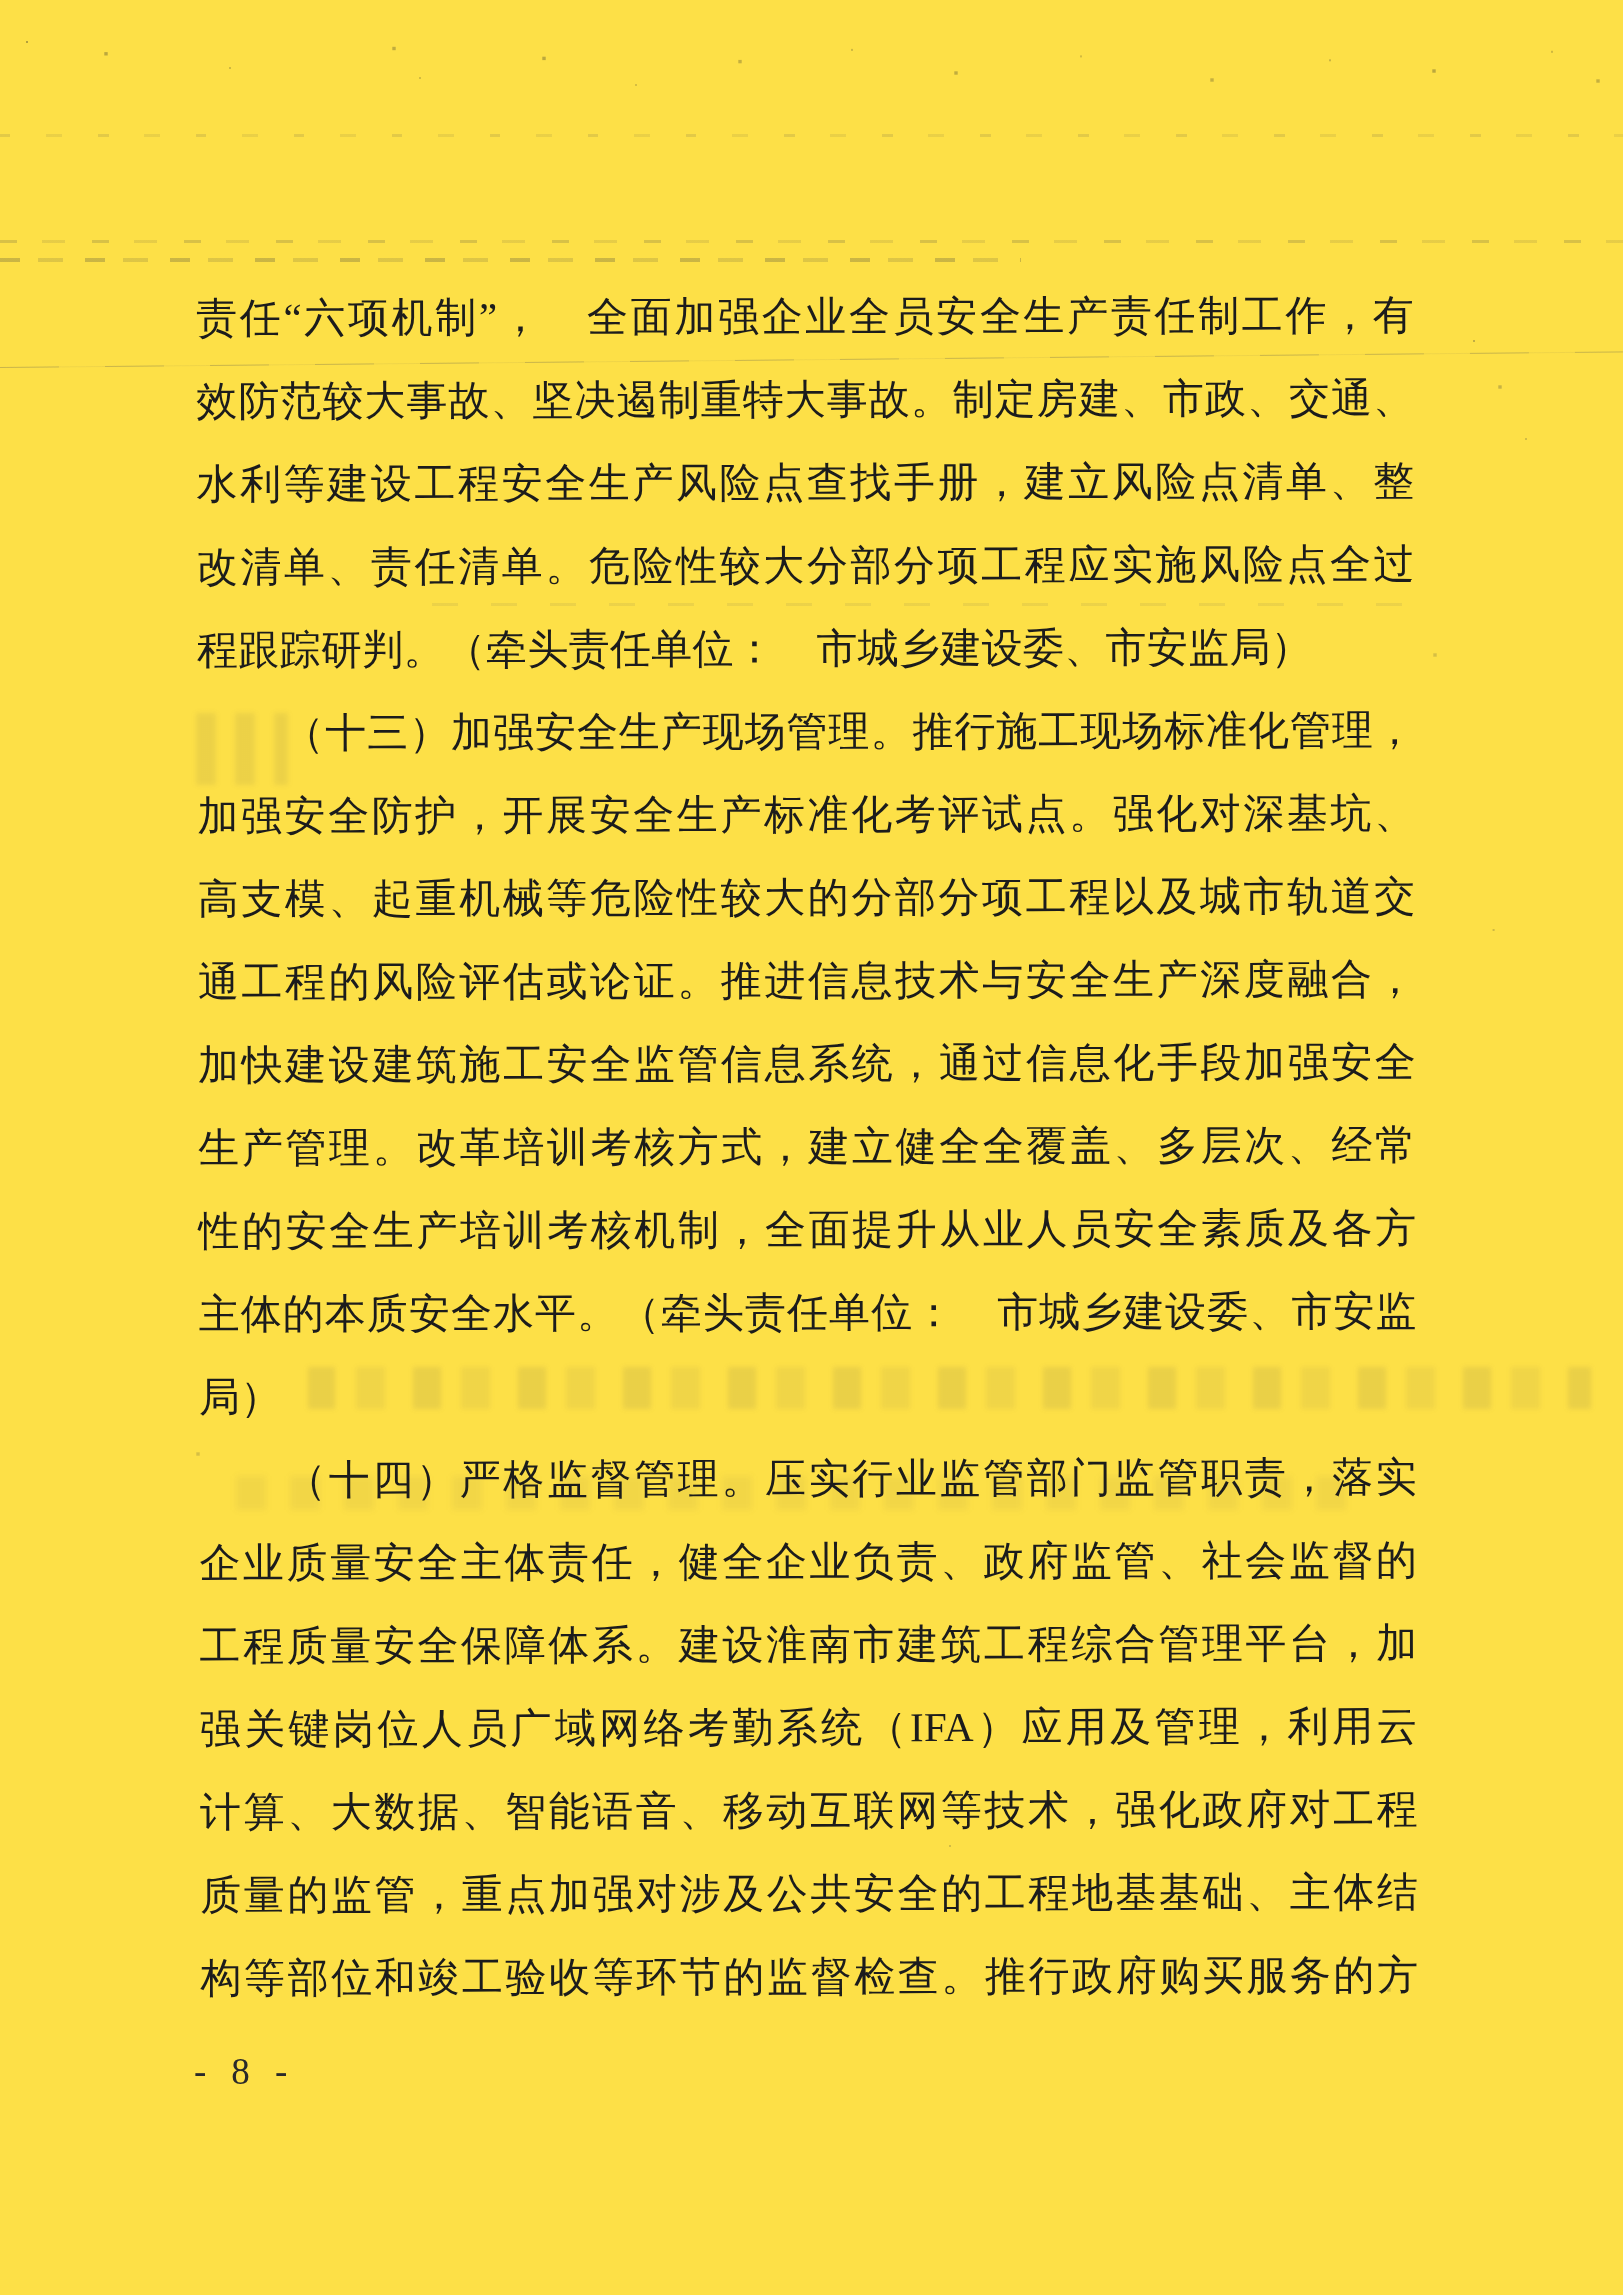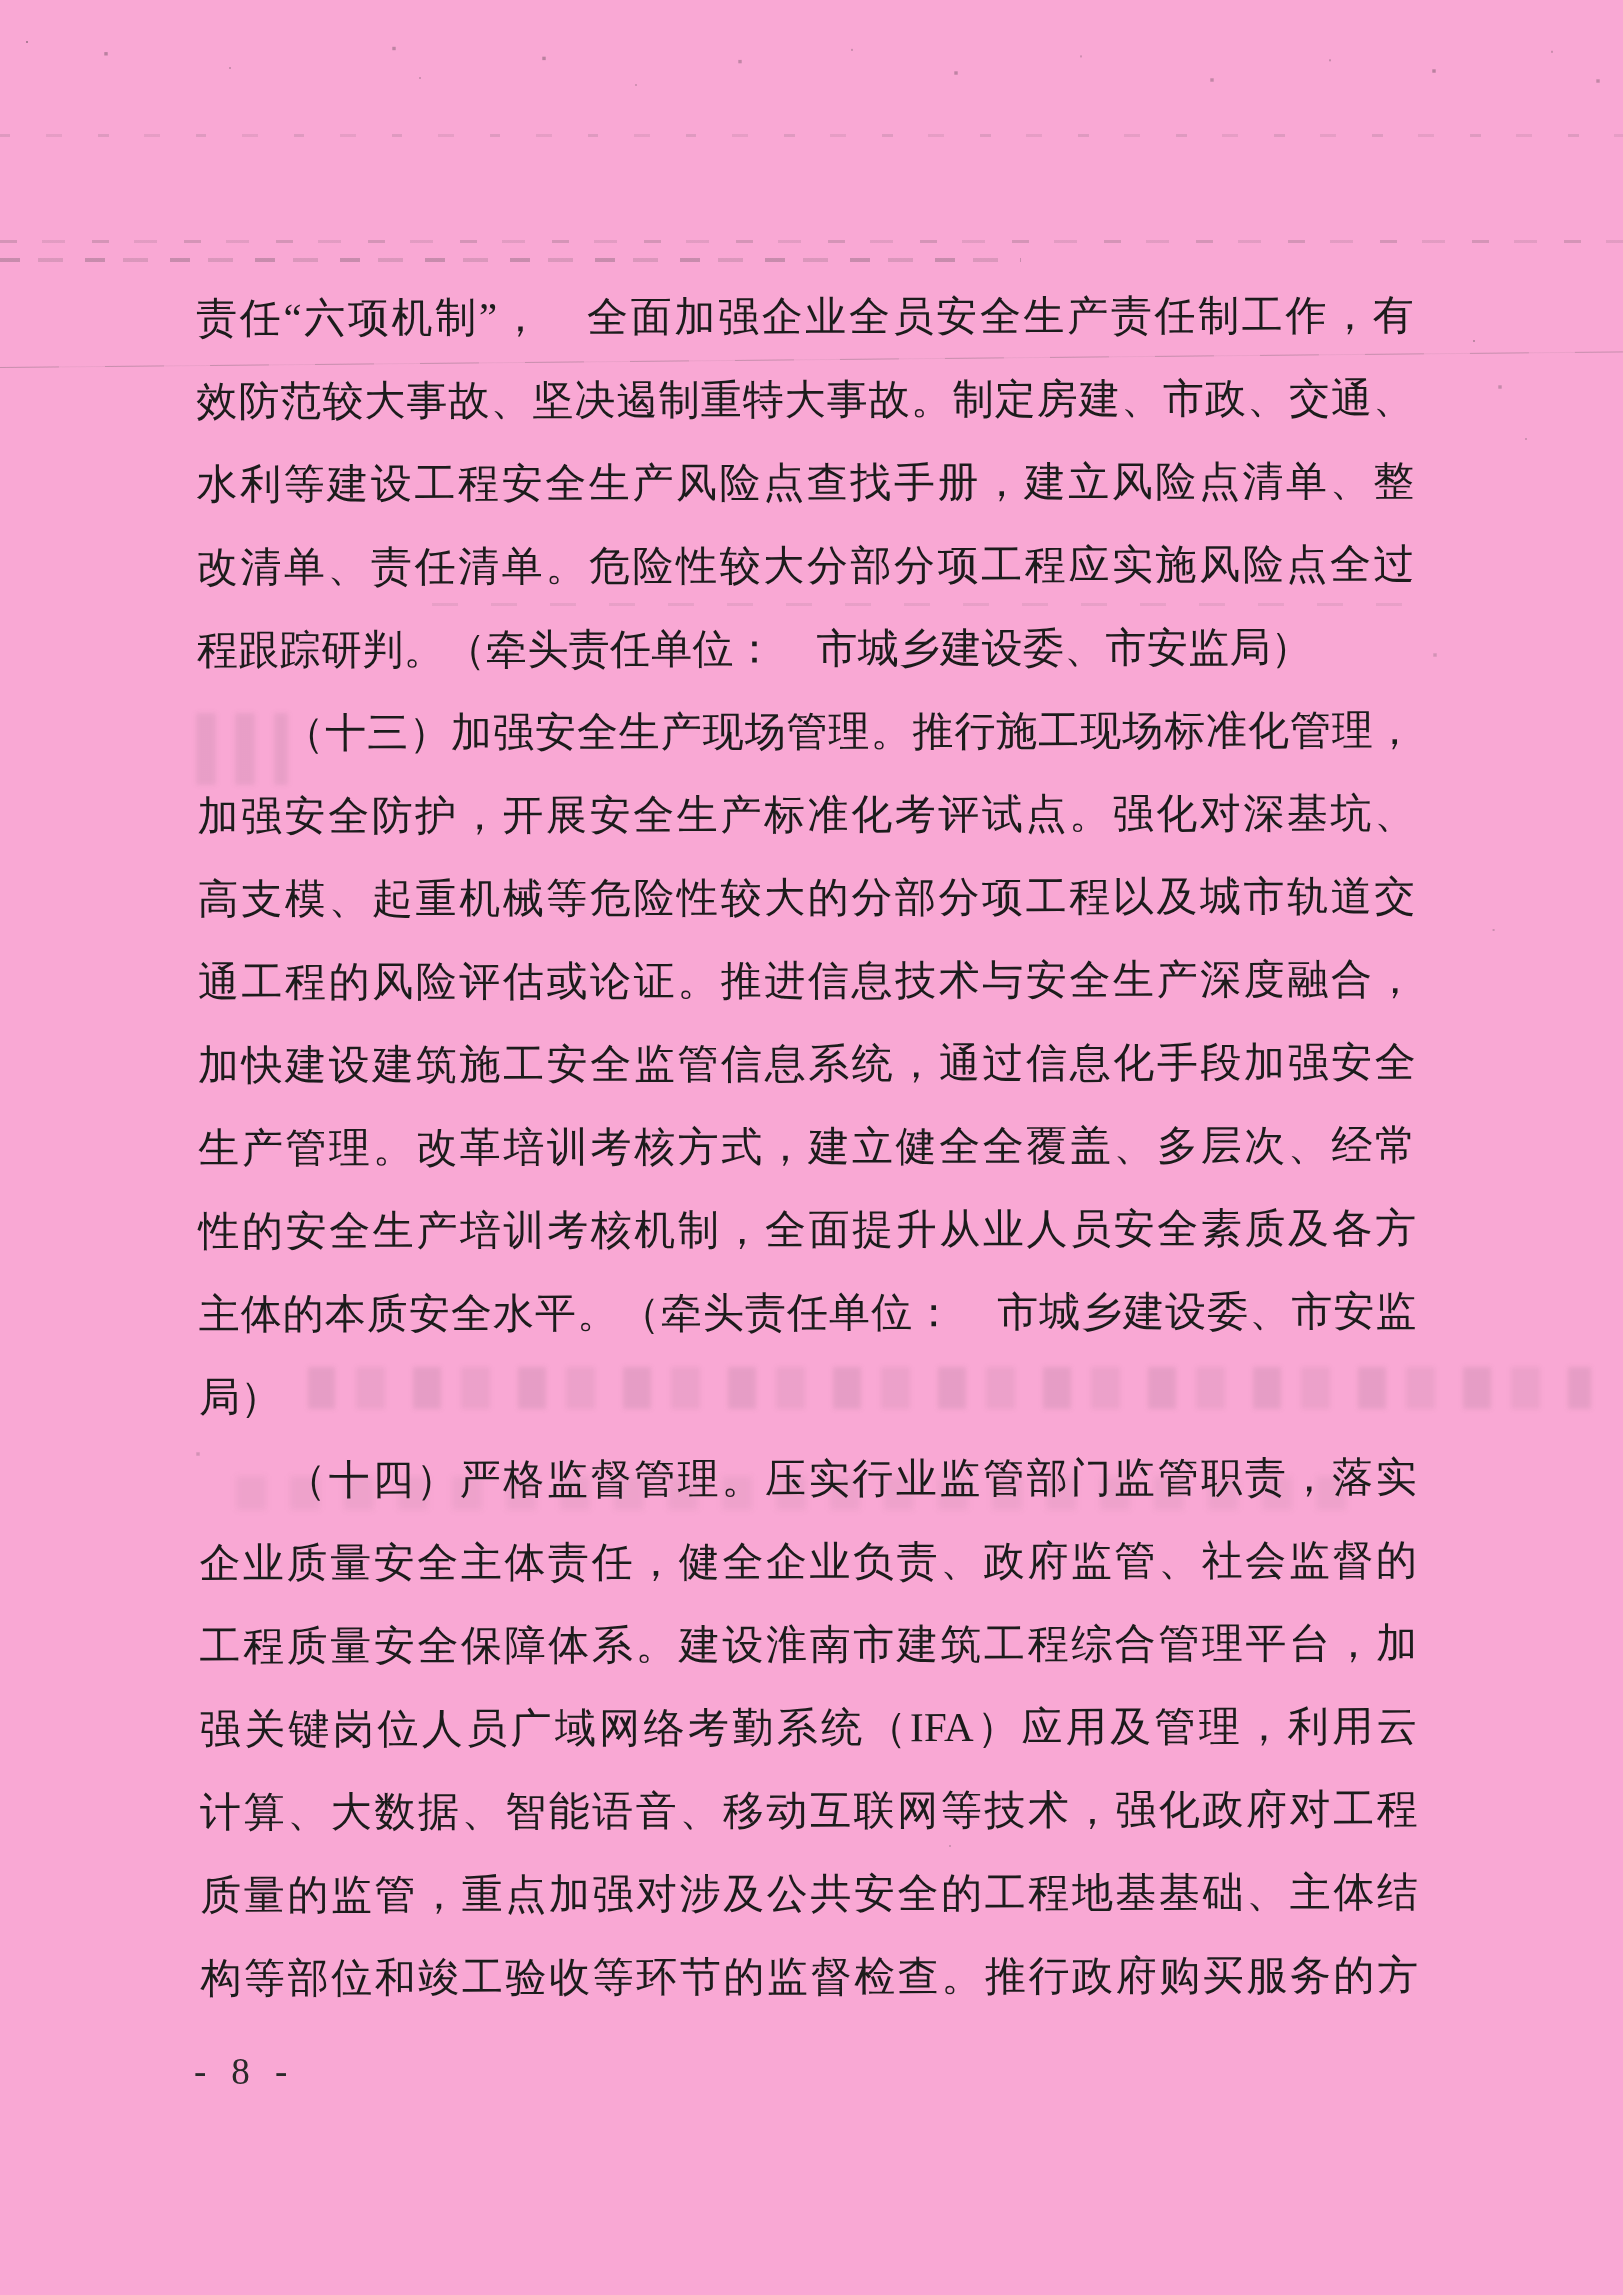--- a/index.html
+++ b/index.html
@@ -5,21 +5,21 @@
   html, body {
     margin: 0;
     padding: 0;
     background: #e8e8e6;
   }
   .page {
     position: relative;
     width: 1623px;
     height: 2295px;
     margin: 0 auto;
-    background: #f9a8d4;
+    background: #fde047;
     overflow: hidden;
     font-family: "Liberation Serif", "DejaVu Serif", serif;
     color: #1d1d1d;
   }
 
   
   .doc-body {
     position: absolute;
     left: 196px;
     top: 277px;

